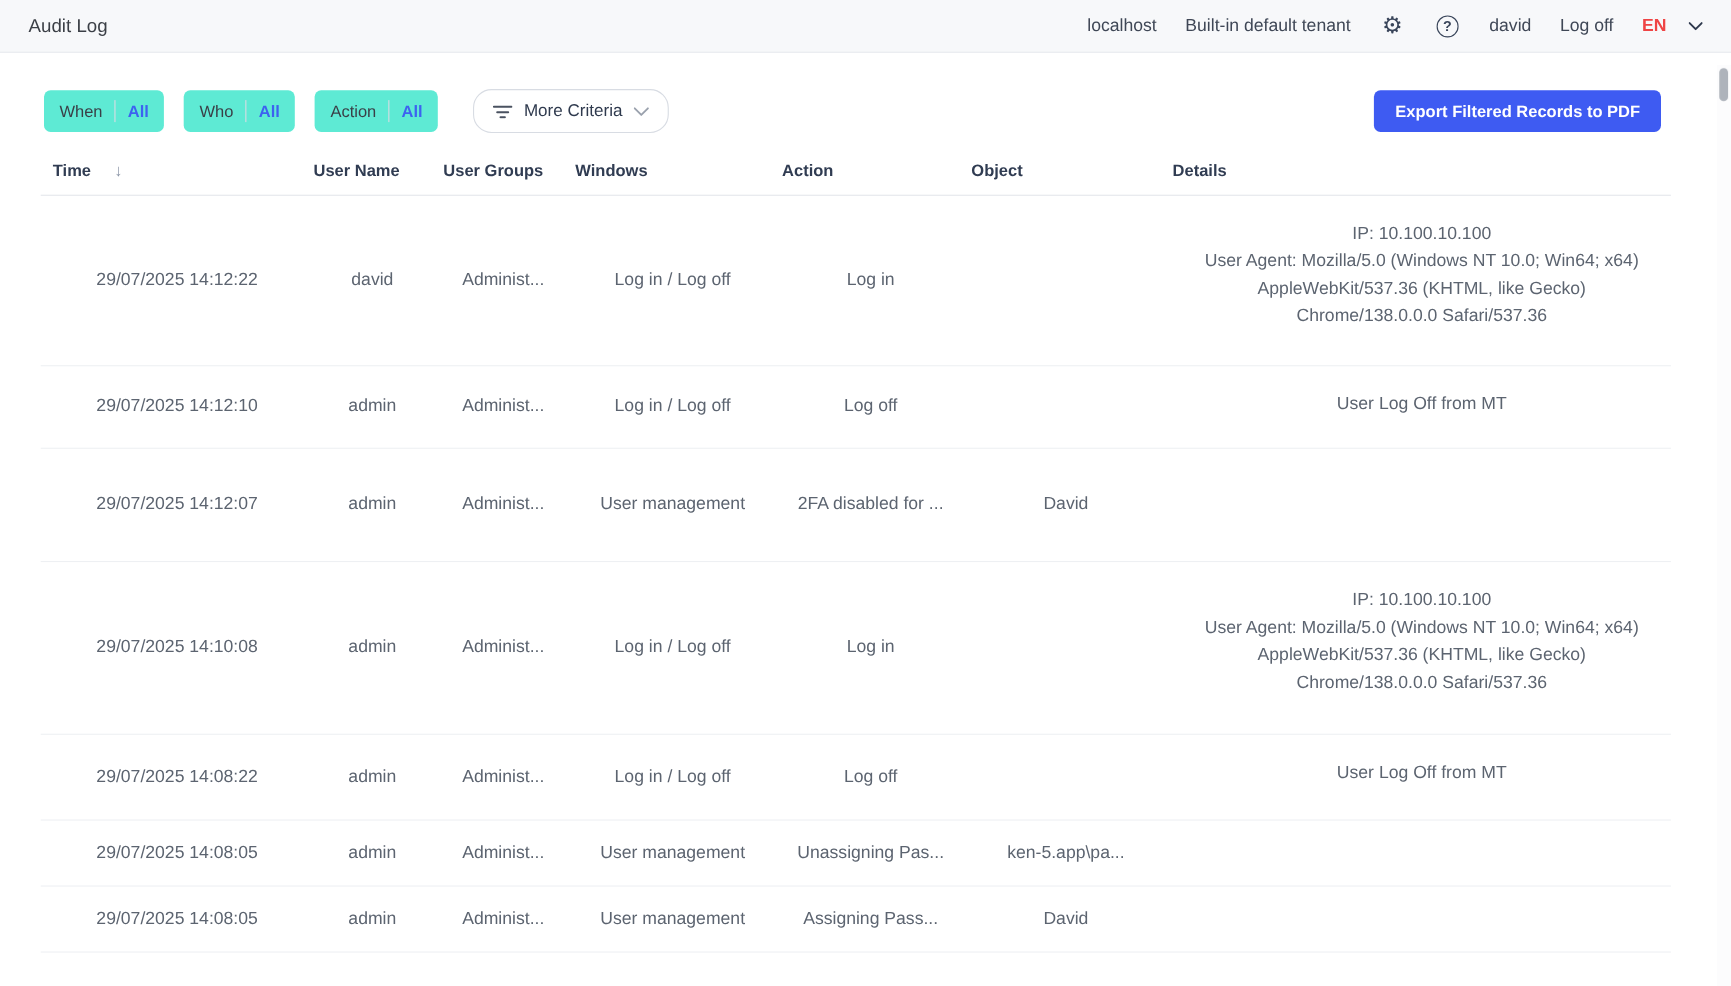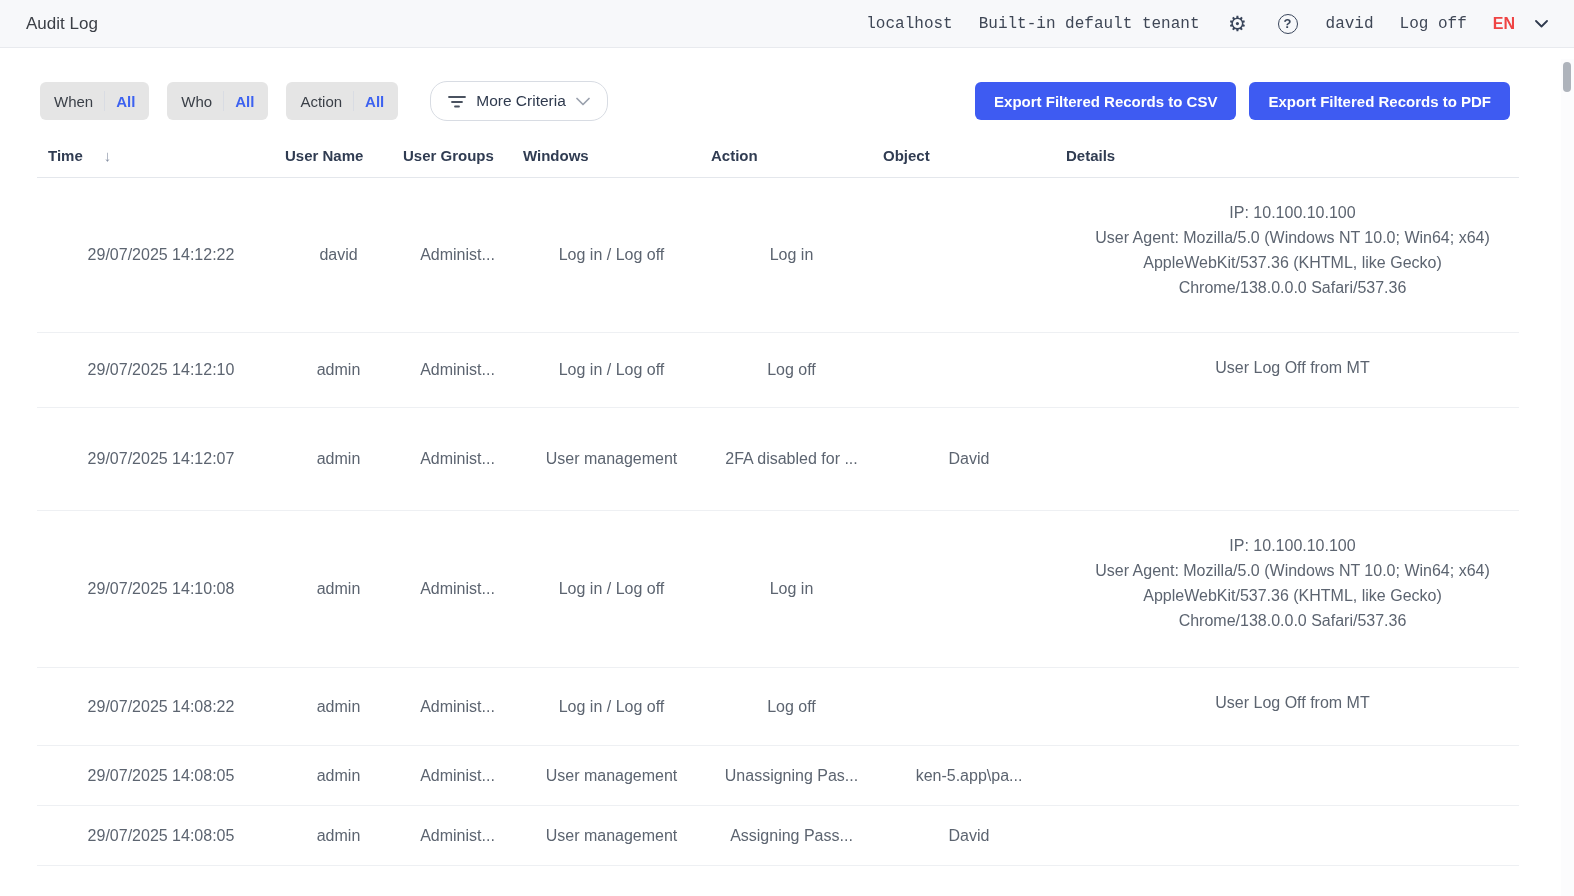--- a/index.html
+++ b/index.html
@@ -15,39 +15,39 @@
     height: 48px;
     background: #f7f8fa;
     border-bottom: 1px solid #e8eaee;
     display: flex;
     align-items: center;
     justify-content: space-between;
     padding: 0 26px;
   }
   .page-title { font-size: 17px; color: #3b3f46; }
   .topbar-right { display: flex; align-items: center; gap: 26px; font-size: 16px; color: #3f4756; }
-  .topbar-right .plain { color: #3f4756; font-family: Liberation Mono, monospace; }
+  .topbar-right .plain { color: #3f4756; }
   .icon-btn { display: inline-flex; align-items: center; justify-content: center; width: 24px; height: 24px; cursor: pointer; color: #39455a; }
   .help-circle {
     width: 20px; height: 20px; border: 1.6px solid #39455a; border-radius: 50%;
     display: inline-flex; align-items: center; justify-content: center;
     font-size: 13px; font-weight: 700; color: #39455a;
   }
   .lang { display: inline-flex; align-items: center; gap: 20px; font-weight: 700; color: #ef4444; cursor: pointer; }
   .gear-glyph { font-size: 21px; line-height: 1; }
 
   
   .filter-bar {
     display: flex; align-items: center;
     margin: 33px 64px 0 40px;
     height: 40px;
   }
   .pill {
     display: inline-flex; align-items: center;
-    background: #e5e5e5; border-radius: 6px;
+    background: #5eead4; border-radius: 6px;
     height: 38px; padding: 0 14px;
     margin-right: 18px; cursor: pointer;
     font-size: 15px;
   }
   .pill .p-label { color: #3a3f47; }
   .pill .p-divider { width: 1px; height: 20px; background: #d9dce3; margin: 0 11px; }
   .pill .p-value { color: #3d62f0; font-weight: 600; }
   .more-criteria {
     display: inline-flex; align-items: center; gap: 10px;
     height: 40px; padding: 0 17px;
@@ -162,21 +162,20 @@
     <span>More Criteria</span>
     <span>
       <svg width="14" height="9" viewBox="0 0 14 9">
           <polyline points="1,1.5 7,7.5 13,1.5" fill="none" stroke="#9aa1ad" stroke-width="1.7" stroke-linecap="round" stroke-linejoin="round"></polyline>
         </svg>
     </span>
   </span>
 
   <span class="spacer"></span>
 
-  <button class="btn-primary">Export Filtered Records to CSV</button>
   <button class="btn-primary">Export Filtered Records to PDF</button>
 </div>
 
 <div class="table">
 
   <div class="grid-row thead">
     <div class="th">
       <span>Time</span>
       <span class="sort-arrow">↓</span>
     </div>

